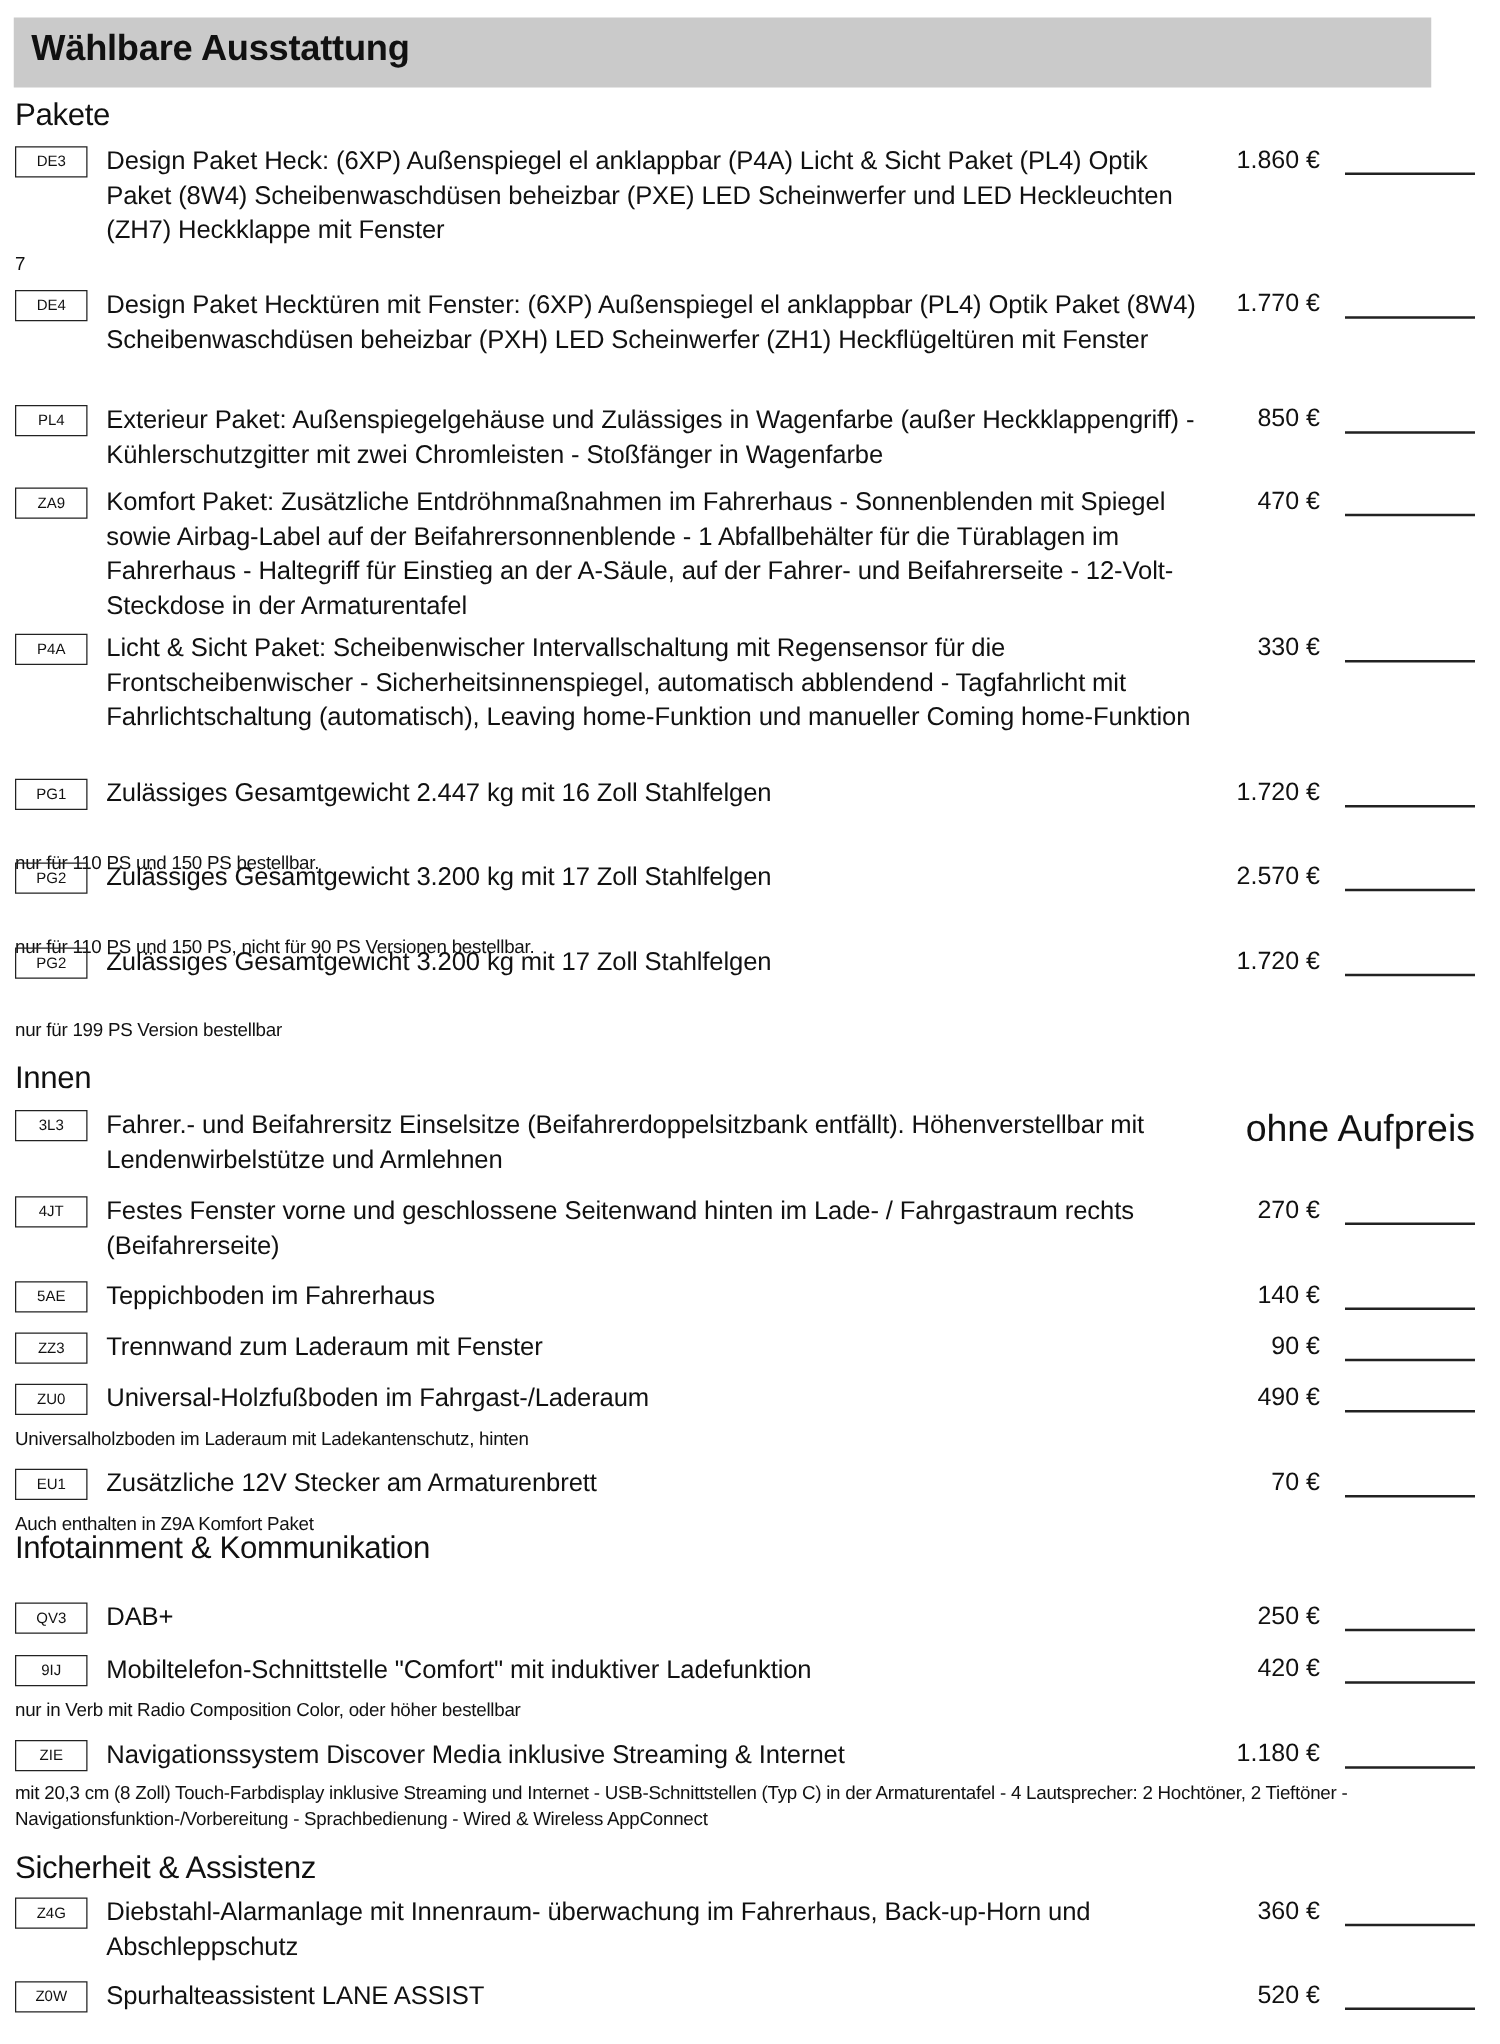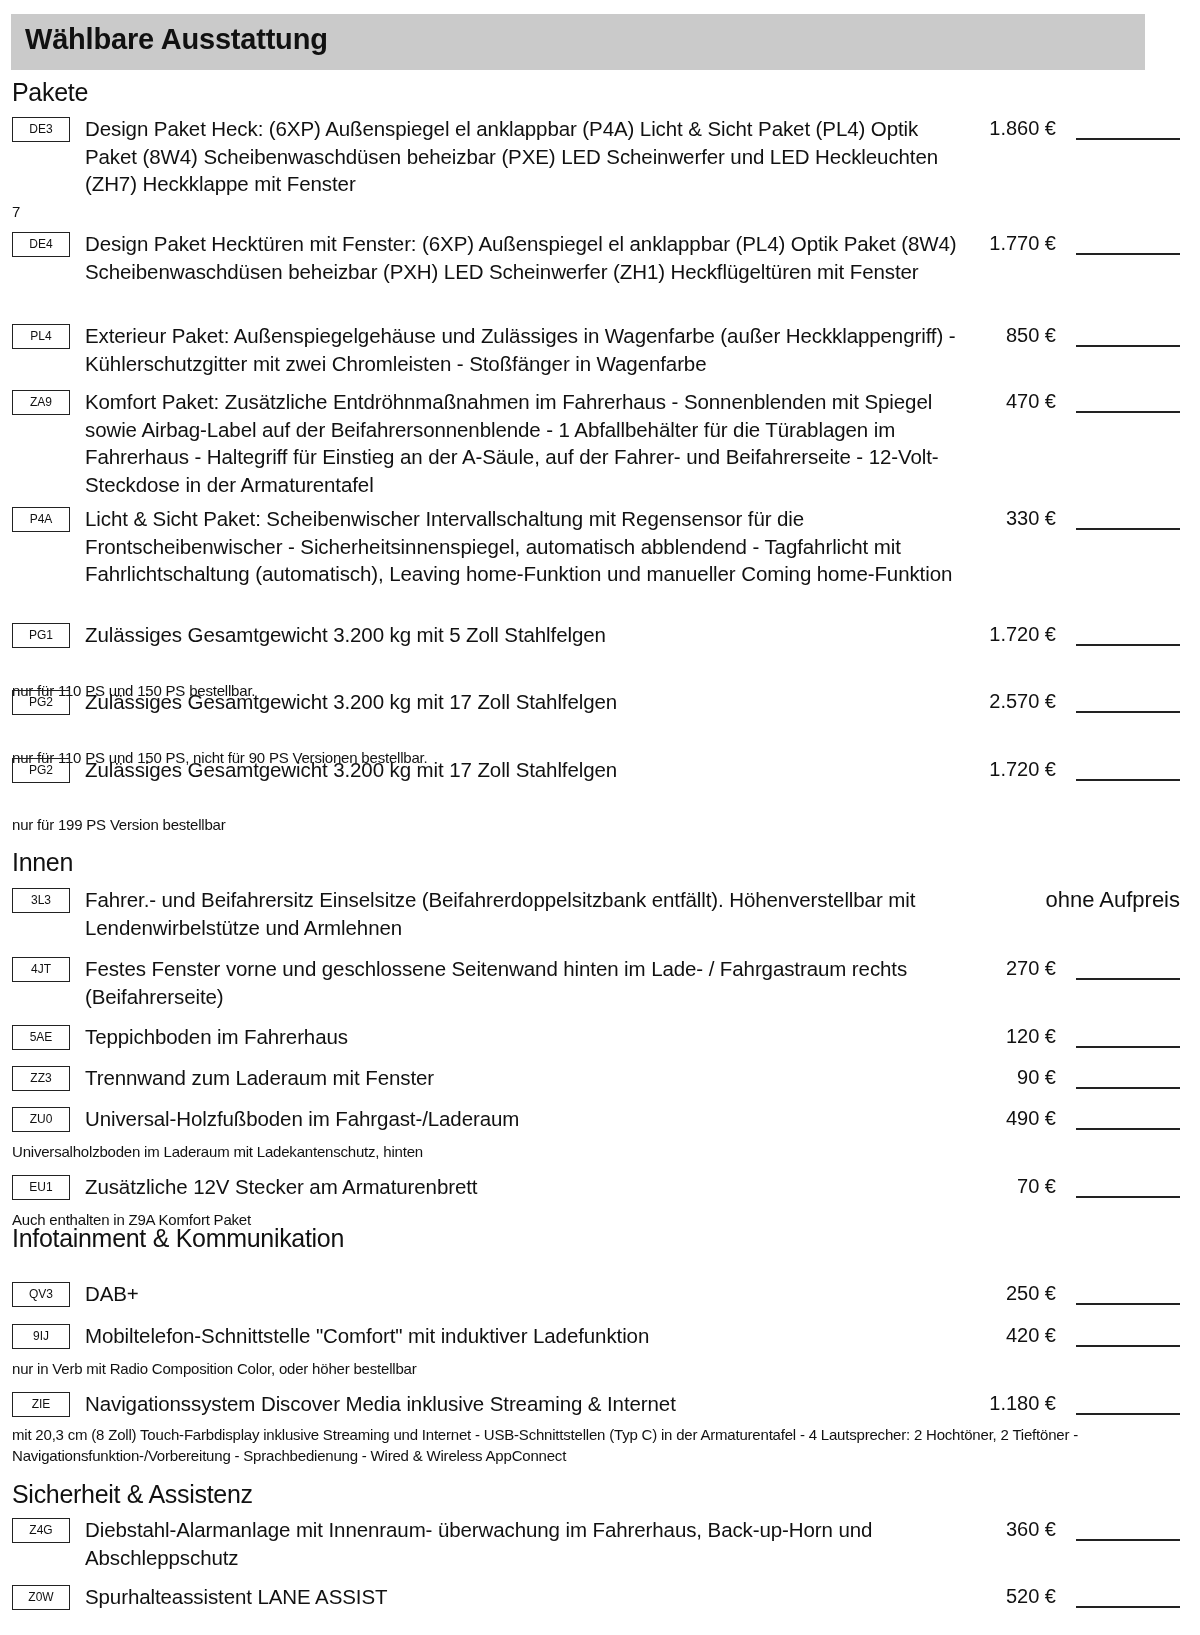--- a/index.html
+++ b/index.html
@@ -31,21 +31,21 @@
   }
   .price {
     position: absolute; right: 124px; top: 0; font-size: 20px; text-align: right;
     white-space: nowrap;
   }
   .price-line {
     position: absolute; right: 0; top: 21px; width: 104px; height: 0;
     border-top: 2px solid #222;
   }
   .price-free {
-    position: absolute; right: 0; top: -1px; font-size: 22px; white-space: nowrap;
+    position: absolute; right: 0; top: -1px; font-size: 30px; white-space: nowrap;
   }
   .note {
     position: absolute; left: 12px; font-size: 15px; letter-spacing: -0.2px;
     width: 1170px; line-height: 21px;
   }
   .page-num { position: absolute; left: 12px; top: 203px; font-size: 15px; }
 </style>
 </head>
 <body>
 
@@ -86,21 +86,21 @@
 
 <div class="item" style="top:507px">
   <div class="code">P4A</div>
   <div class="desc">Licht &amp; Sicht Paket: Scheibenwischer Intervallschaltung mit Regensensor für die Frontscheibenwischer - Sicherheitsinnenspiegel, automatisch abblendend - Tagfahrlicht mit Fahrlichtschaltung (automatisch), Leaving home-Funktion und manueller Coming home-Funktion</div>
   <div class="price">330 €</div>
   <div class="price-line"></div>
 </div>
 
 <div class="item" style="top:623px">
   <div class="code">PG1</div>
-  <div class="desc">Zulässiges Gesamtgewicht 3.200 kg mit 5 Zoll Stahlfelgen</div>
+  <div class="desc">Zulässiges Gesamtgewicht 2.447 kg mit 16 Zoll Stahlfelgen</div>
   <div class="price">1.720 €</div>
   <div class="price-line"></div>
 </div>
 <div class="note" style="top:680px">nur für 110 PS und 150 PS bestellbar.</div>
 
 <div class="item" style="top:690px">
   <div class="code">PG2</div>
   <div class="desc">Zulässiges Gesamtgewicht 3.200 kg mit 17 Zoll Stahlfelgen</div>
   <div class="price">2.570 €</div>
   <div class="price-line"></div>
@@ -126,21 +126,21 @@
 <div class="item" style="top:957px">
   <div class="code">4JT</div>
   <div class="desc">Festes Fenster vorne und geschlossene Seitenwand hinten im Lade- / Fahrgastraum rechts (Beifahrerseite)</div>
   <div class="price">270 €</div>
   <div class="price-line"></div>
 </div>
 
 <div class="item" style="top:1025px">
   <div class="code">5AE</div>
   <div class="desc">Teppichboden im Fahrerhaus</div>
-  <div class="price">120 €</div>
+  <div class="price">140 €</div>
   <div class="price-line"></div>
 </div>
 
 <div class="item" style="top:1066px">
   <div class="code">ZZ3</div>
   <div class="desc">Trennwand zum Laderaum mit Fenster</div>
   <div class="price">90 €</div>
   <div class="price-line"></div>
 </div>
 

